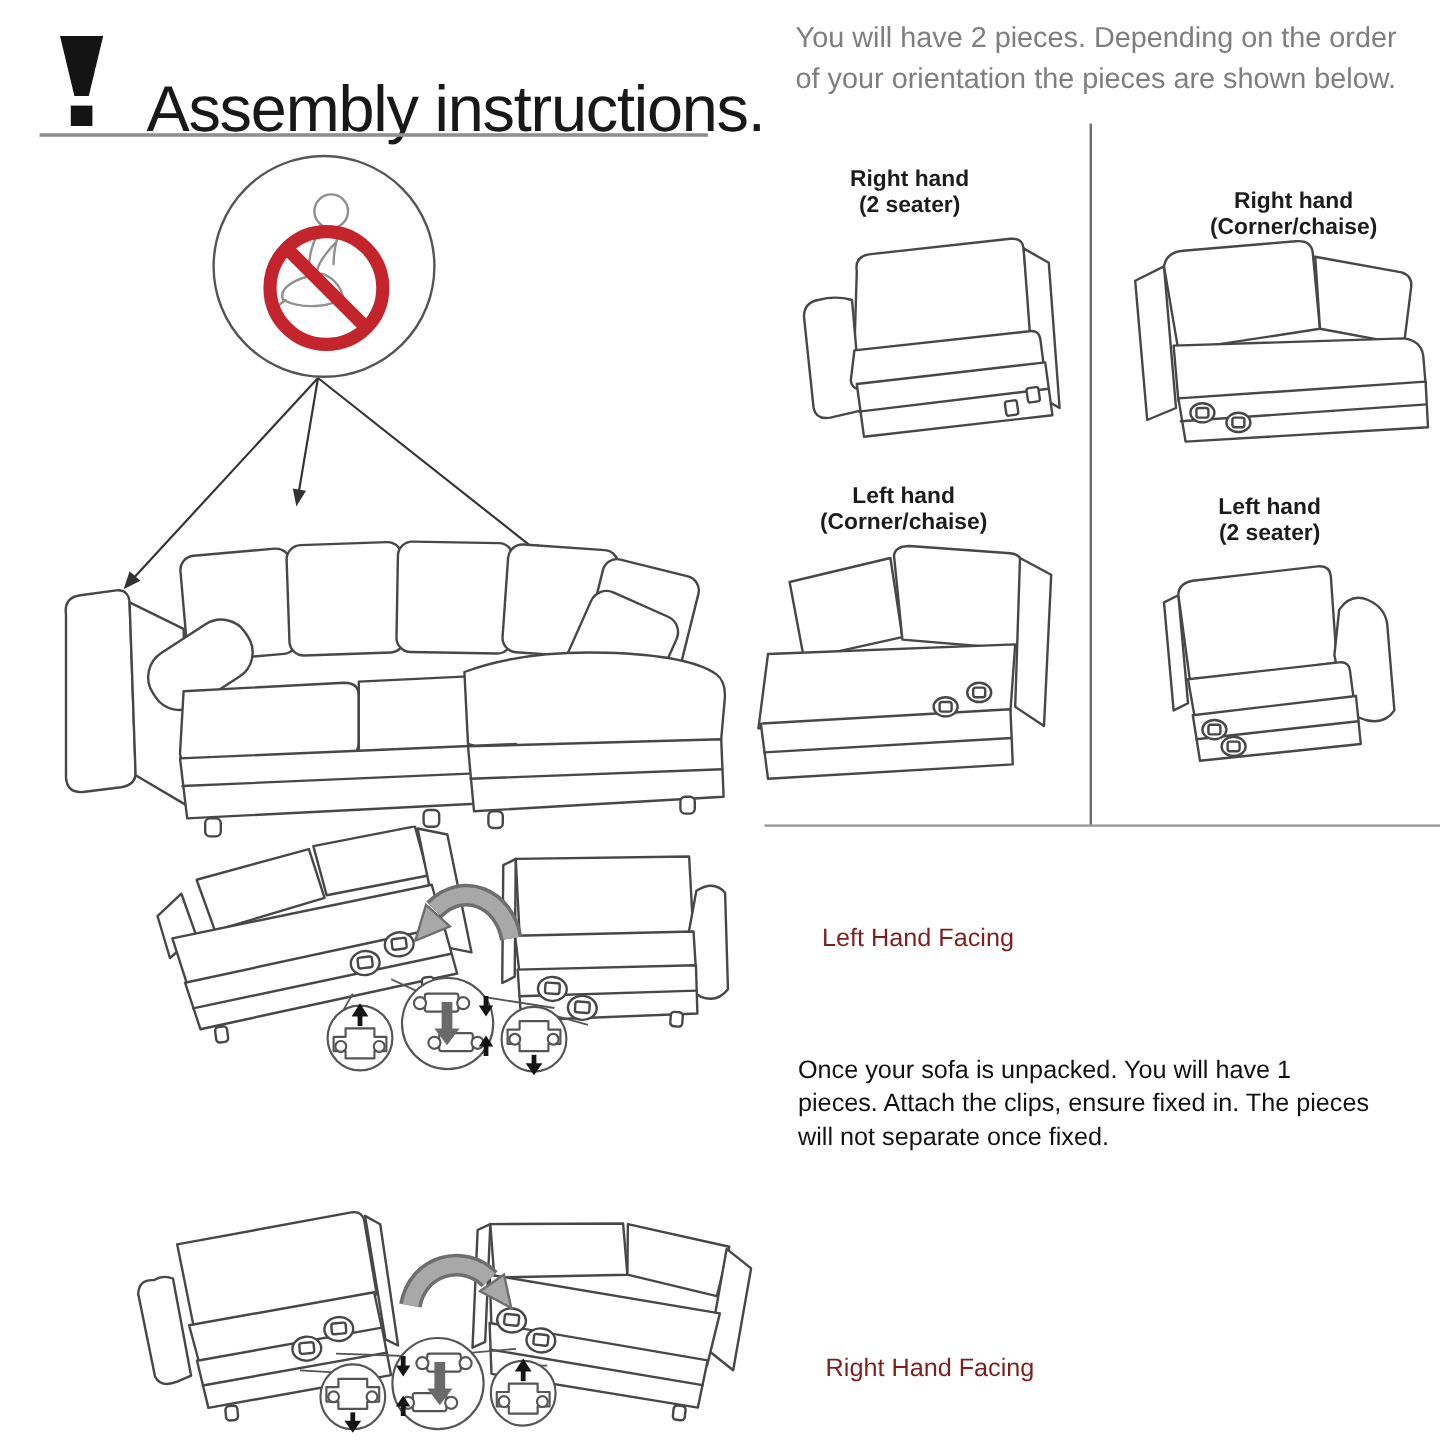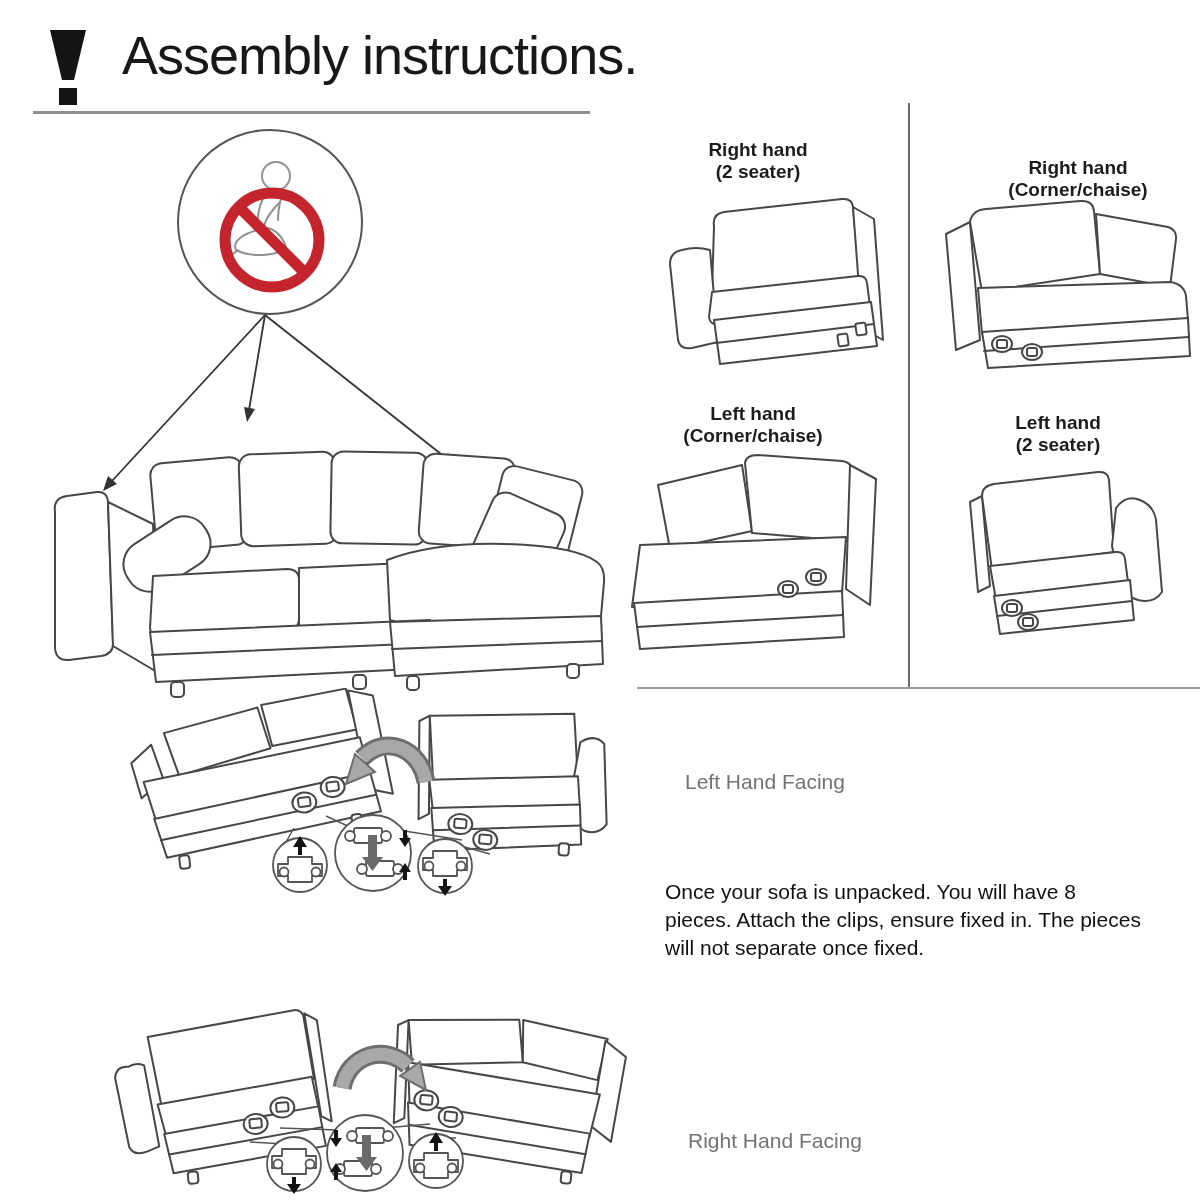--- a/index.html
+++ b/index.html
@@ -2,30 +2,30 @@
 <html><head>
 <meta charset="utf-8">
 <style>
   html,body{margin:0;padding:0;background:#fff;}
   #canvas{
     position:relative;width:1200px;height:1200px;background:#ffffff;overflow:hidden;
     font-family:"Liberation Sans", sans-serif;color:#1a1a1a;
   }
   .abs{position:absolute;}
   .title{
-    font-size:54px;font-weight:400;letter-spacing:-1px;color:#181818;white-space:nowrap;
+    font-size:54px;font-weight:400;letter-spacing:-1px;color:#181818;white-space:nowrap;margin-top:36px;
   }
   .title-underline{background:#8f8f8f;height:3px;}
   .intro{
     font-size:24px;line-height:34px;color:#7e7e7e;
   }
   .q-label{
     font-size:19px;line-height:22px;font-weight:700;color:#1c1c1c;text-align:center;
   }
-  .facing-label{font-size:21px;color:#737373;}
+  .facing-label{font-size:21px;color:#7f1d1d;}
   .para{font-size:21px;line-height:28px;color:#111;}
   .vline{width:2px;background:#6b6b6b;}
   .hline{height:2px;background:#9a9a9a;}
   svg{display:block;}
   .lineart{fill:#ffffff;stroke:#474747;stroke-width:2;stroke-linejoin:round;stroke-linecap:round;}
   .thin{fill:none;stroke:#555;stroke-width:1.5;}
   .detail{fill:#ffffff;stroke:#555;stroke-width:1.8;stroke-linejoin:round;}
   .blackfill{fill:#141414;stroke:none;}
   .grayfill{fill:#6a6a6a;stroke:none;}
 </style>
@@ -33,20 +33,21 @@
 <body>
 
 <div id="canvas">
 
   <svg class="abs" style="left:42px;top:28px" width="52" height="80" viewBox="0 0 52 80">
     <polygon points="8,2 44,2 32,52 20,52" fill="#141414"></polygon>
     <rect x="17" y="60" width="18" height="17" fill="#141414"></rect>
   </svg>
   <div class="abs title" style="left:122px;top:24px">Assembly instructions.</div>
   <div class="abs title-underline" style="left:33px;top:111px;width:557px"></div>
+  <div class="abs intro" style="left:663px;top:15px;width:505px">You will have 2 pieces. Depending on the order of your orientation the pieces are shown below.</div>
 
   <div class="abs vline" style="left:908px;top:103px;height:585px"></div>
   <div class="abs hline" style="left:637px;top:687px;width:563px"></div>
 
   <div class="abs q-label" style="left:658px;top:139px;width:200px">
     <div>Right hand</div>
     <div>(2 seater)</div>
   </div>
   <div class="abs q-label" style="left:978px;top:157px;width:200px">
     <div>Right hand</div>
@@ -249,21 +250,21 @@
       <path d="M305,170 h10 v-7 h24 v7 h10 v12 h-10 v6 h-24 v-6 h-10 z" class="detail"></path>
       <circle cx="311" cy="178" r="4.5" class="detail"></circle>
       <circle cx="343" cy="178" r="4.5" class="detail"></circle>
       <rect x="325" y="191" width="4" height="8" class="blackfill"></rect>
       <polygon points="320,198 327,208 334,198" class="blackfill"></polygon>
     </g>
   </svg>
 
   <div class="abs facing-label" style="left:685px;top:770px">Left Hand Facing</div>
 
-  <div class="abs para" style="left:665px;top:878px;width:478px">Once your sofa is unpacked. You will have 8 pieces. Attach the clips, ensure fixed in. The pieces will not separate once fixed.</div>
+  <div class="abs para" style="left:665px;top:878px;width:478px">Once your sofa is unpacked. You will have 1 pieces. Attach the clips, ensure fixed in. The pieces will not separate once fixed.</div>
 
   <svg class="abs" style="left:100px;top:998px" width="545" height="202" viewBox="0 0 545 202">
 
     <g class="lineart" transform="rotate(-5 130 85)">
       <path d="M30,60 Q18,58 16,70 L24,140 Q28,150 42,146 L54,142 L46,60 Q38,56 30,60 Z"></path>
       <path d="M52,32 L200,18 Q208,18 209,26 L214,88 L60,104 Z"></path>
       <path d="M210,22 L222,30 L228,132 L218,126 Z"></path>
       <path d="M56,100 L212,86 L216,118 L62,134 Z"></path>
       <path d="M60,130 L216,116 L220,156 L66,170 Z"></path>
       <path d="M63,151 L218,137" fill="none"></path>

